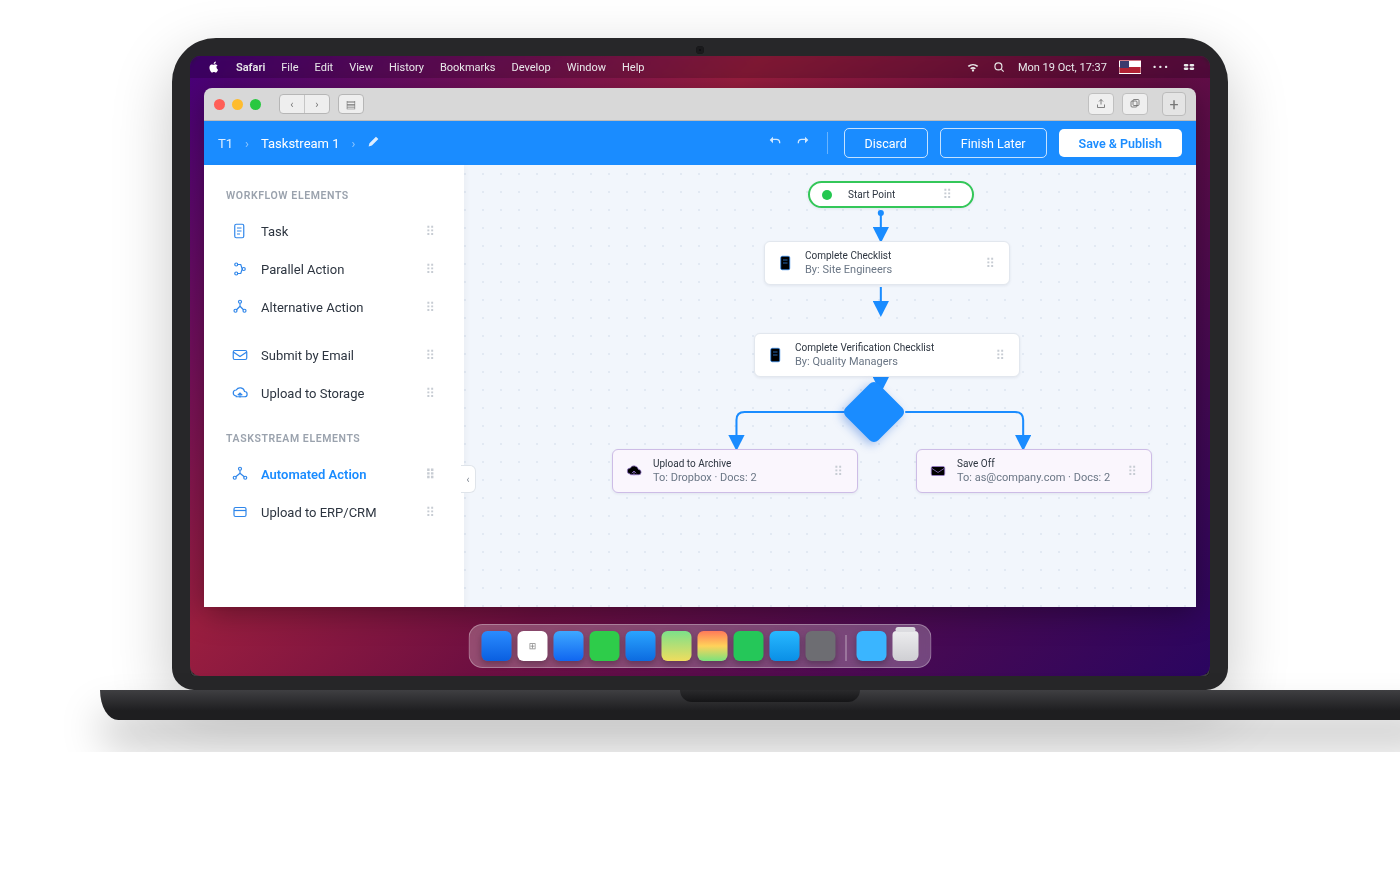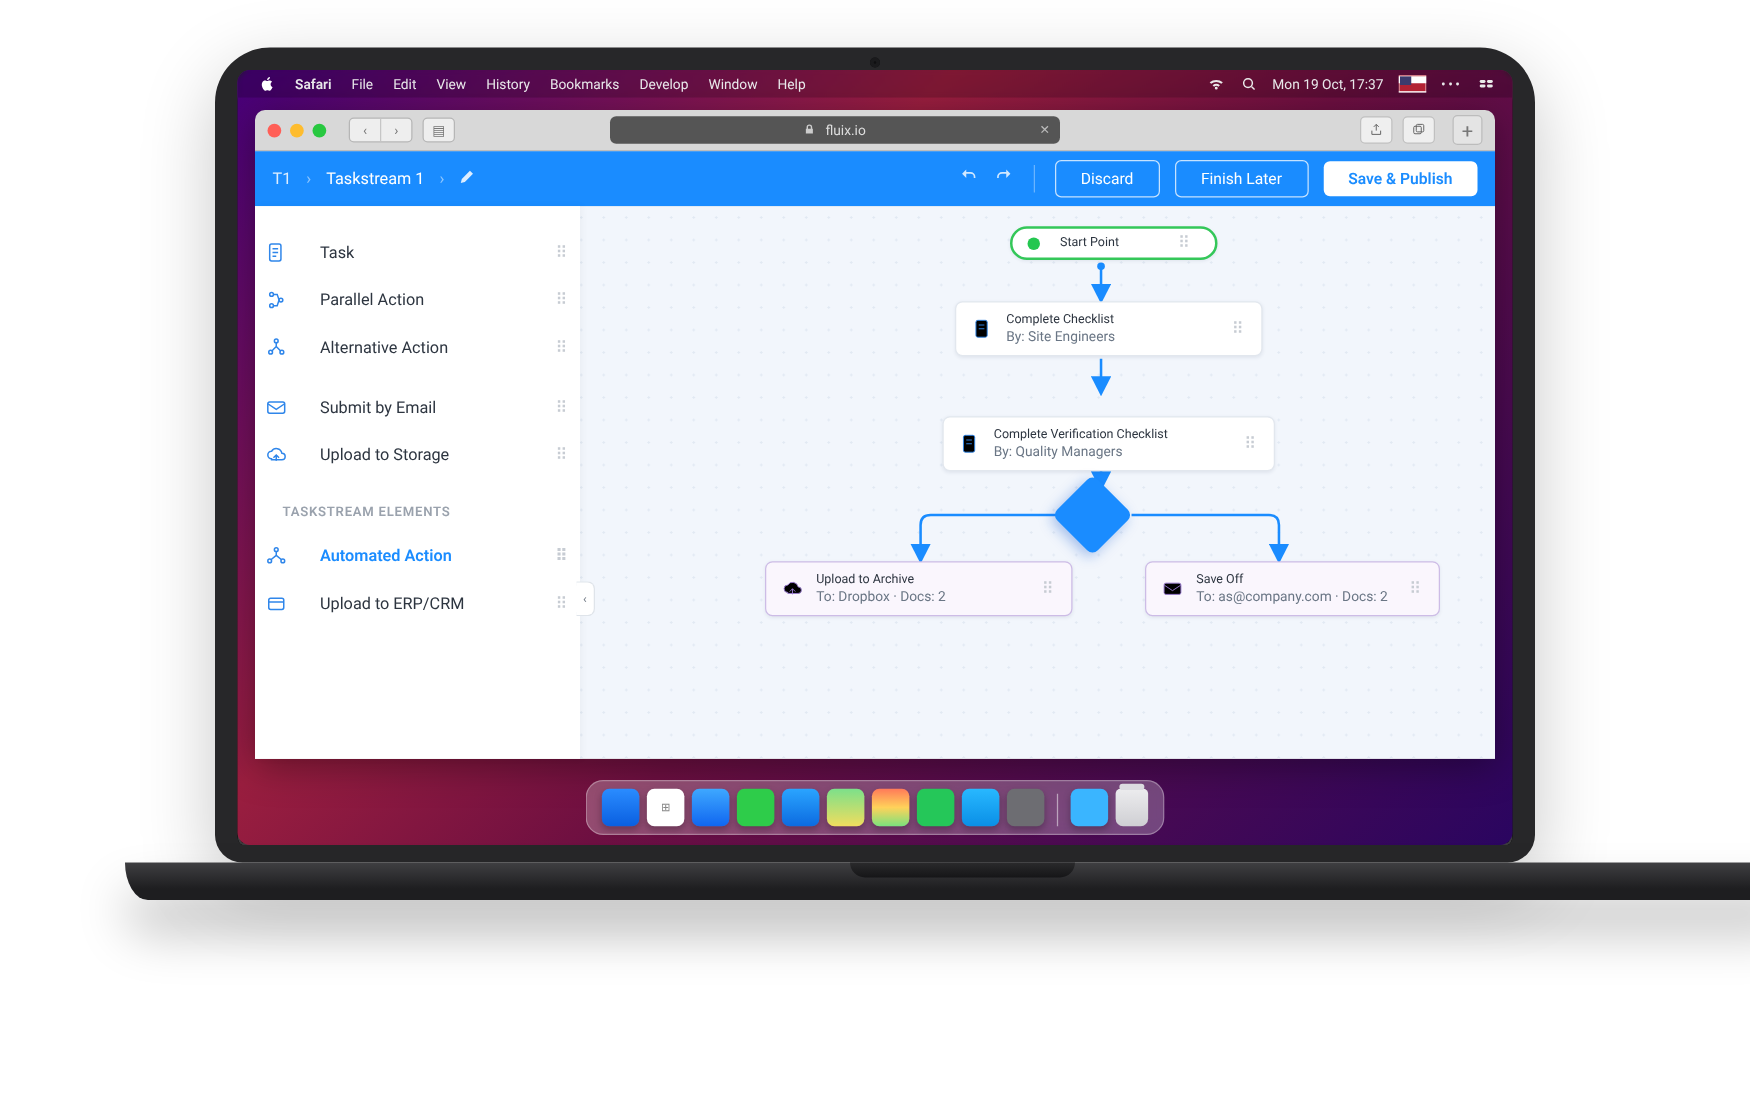--- a/index.html
+++ b/index.html
@@ -14,21 +14,21 @@
     --panel:#ffffff;
     --canvas:#f2f6fc;
     --lav-border:#cdbce6;
     --lav-fill:#faf6fd;
     --green:#24c750;
     --green-border:#34c759;
   }
   html,body{margin:0;height:100%;font-family:-apple-system,BlinkMacSystemFont,"Segoe UI",Roboto,Helvetica,Arial,sans-serif;background:#fff;}
 
   
-  .stage{position:relative;width:1400px;height:884px;overflow:hidden}
+  .stage{position:relative;width:1400px;height:752px;overflow:hidden}
   .laptop{position:absolute;left:50%;top:38px;transform:translateX(-50%);width:1200px}
   .lid{
     position:relative;width:1020px;margin:0 auto;
     border:18px solid #272729;border-bottom-width:14px;
     border-radius:44px 44px 22px 22px;background:#000;
     box-shadow:0 20px 60px rgba(0,0,0,.22), inset 0 0 0 2px #3c3c3e;
   }
   .cam{position:absolute;left:50%;top:-10px;transform:translateX(-50%);width:8px;height:8px;border-radius:50%;background:#0e0e10;box-shadow:0 0 0 3px #1a1a1c inset}
   .screen{position:relative;height:620px;border-radius:10px;overflow:hidden;
     background:linear-gradient(135deg,#46007a 0%,#9a1e3f 35%,#6d0f41 55%,#2a0560 100%)}
@@ -80,21 +80,21 @@
   .btn{height:28px;border-radius:5px;padding:0 20px;font-size:12.5px;display:flex;align-items:center;cursor:pointer;white-space:nowrap}
   .btn.ghost{border:1px solid rgba(255,255,255,.75);background:transparent;color:#fff}
   .btn.primary{background:#fff;color:var(--blue);font-weight:600}
 
   
   .body{flex:1;display:flex;background:var(--canvas);background-image:radial-gradient(#e2e9f3 1px,transparent 1px);background-size:18px 18px}
 
   
   .sidebar{width:260px;background:var(--panel);box-shadow:2px 0 6px rgba(0,0,0,.04);padding:18px 0 24px;position:relative}
   .section-label{padding:6px 22px 10px;color:#9aa2ad;font-size:10.5px;letter-spacing:.6px;font-weight:600}
-  .element{display:flex;align-items:center;gap:26px;padding:10px 8px;color:var(--ink);font-size:13px;position:relative}
+  .element{display:flex;align-items:center;gap:12px;padding:10px 27px;color:var(--ink);font-size:13px;position:relative}
   .element.active{color:var(--blue);font-weight:600}
   .element .ico{width:18px;height:18px;display:grid;place-items:center;color:#2f86ea}
   .element .ico svg{width:18px;height:18px;fill:none;stroke:currentColor;stroke-width:1.6}
   .grip{margin-left:auto;color:#c7ccd3;font-size:13px;letter-spacing:2px;line-height:7px}
   .collapse-tab{position:absolute;right:-12px;top:300px;width:14px;height:26px;background:#fff;border:1px solid #dfe4ea;border-left:none;border-radius:0 6px 6px 0;display:grid;place-items:center;color:#7a828d;font-size:10px}
   .spacer{height:10px}
 
   
   .canvas{flex:1;position:relative}
   svg.conn{position:absolute;left:0;top:0;width:100%;height:100%;pointer-events:none}
@@ -180,27 +180,20 @@
               <span class="dot y"></span>
               <span class="dot g"></span>
             </span>
             <span class="seg">
                 <span>‹</span>
                 <span>›</span>
               </span>
             <span class="seg">
                 <span>▤</span>
               </span>
-            <div class="addr">
-              <span class="lock"><svg viewBox="0 0 16 16">
-                    <path d="M4 7V5a4 4 0 118 0v2h1v7H3V7h1zm2 0h4V5a2 2 0 10-4 0v2z"></path>
-                  </svg></span>
-              <span>fluix.io</span>
-              <span class="x">✕</span>
-            </div>
             <span class="tb-right">
               <span class="tb-btn">
                   <svg viewBox="0 0 24 24">
                     <path d="M12 3v10M8 7l4-4 4 4M5 13v6h14v-6"></path>
                   </svg>
                 </span>
               <span class="tb-btn">
                   <svg viewBox="0 0 24 24">
                     <rect x="4" y="6" width="12" height="12" rx="2"></rect>
                     <rect x="8" y="3" width="12" height="12" rx="2"></rect>
@@ -228,20 +221,21 @@
                   </svg></span>
               <span class="vsep"></span>
               <span class="btn ghost">Discard</span>
               <span class="btn ghost">Finish Later</span>
               <span class="btn primary">Save &amp; Publish</span>
             </div>
 
             <div class="body">
 
               <div class="sidebar">
+                <div class="section-label">WORKFLOW ELEMENTS</div>
 
                 <div class="element">
                   <span class="ico">
                       <svg viewBox="0 0 24 24">
                         <rect x="5" y="3" width="12" height="18" rx="2"></rect>
                         <path d="M8 8h6M8 12h6M8 16h4"></path>
                       </svg>
                     </span>
                   <span>Task</span>
                   <span class="grip">⠿</span>

